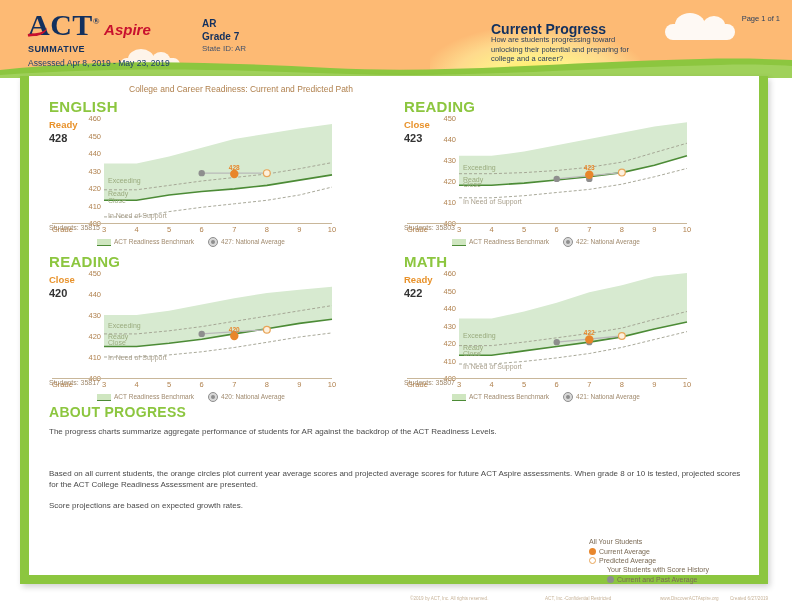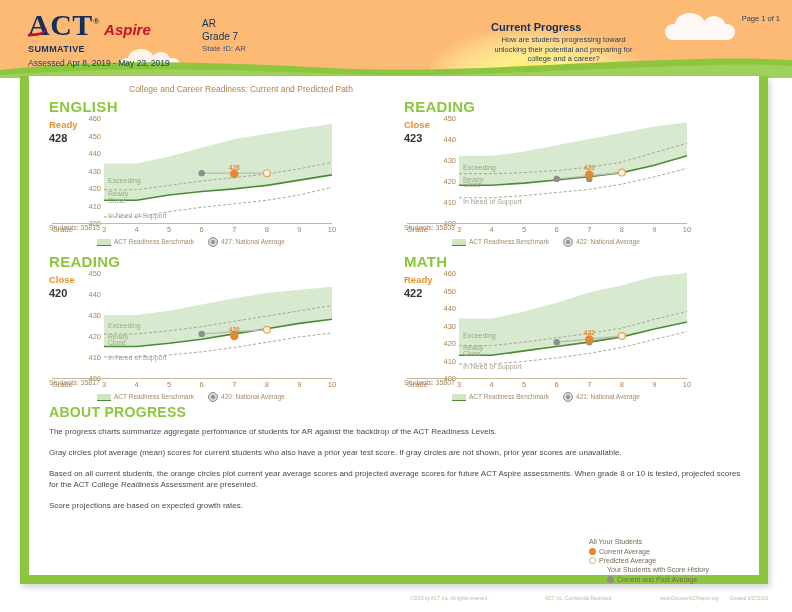--- a/index.html
+++ b/index.html
@@ -43,24 +43,24 @@
     position:absolute;left:-1px;top:13px;width:20px;height:10px;
     border-bottom:3px solid #c8102e;border-radius:0 0 60% 10%;transform:rotate(-6deg);
   }
   .logo-tm{font-size:9px;vertical-align:super;}
   .logo-aspire{
     font-size:15px;font-weight:bold;color:#c8102e;font-style:italic;margin-left:4px;
     font-family:"Liberation Sans", sans-serif;
   }
   .summative{position:absolute;left:28px;top:44px;font-size:9px;font-weight:bold;color:#12305e;letter-spacing:.4px;}
   .assessed{position:absolute;left:28px;top:58px;font-size:8.5px;color:#1c3f6e;}
-  .hdr-school{position:absolute;left:202px;top:17px;font-size:10px;font-weight:normal;color:#12305e;line-height:13px;}
+  .hdr-school{position:absolute;left:202px;top:17px;font-size:10px;font-weight:bold;color:#12305e;line-height:13px;}
   .hdr-stateid{position:absolute;left:202px;top:44px;font-size:8px;color:#44526b;}
-  .hdr-cp-title{position:absolute;left:491px;top:21px;font-size:11px;font-weight:bold;color:#12305e;}
-  .hdr-cp-sub{position:absolute;left:491px;top:35px;width:145px;font-size:7.5px;color:#2b3f5c;line-height:9.5px;text-align:center;}
+  .hdr-cp-title{position:absolute;left:491px;top:21px;font-size:14px;font-weight:bold;color:#12305e;}
+  .hdr-cp-sub{position:absolute;left:491px;top:35px;width:145px;font-size:7.5px;color:#2b3f5c;line-height:9.5px;}
   .hdr-page{position:absolute;right:12px;top:14px;font-size:7.5px;color:#2b3f5c;padding-left:38px;}
 
   
   .sheet{
     position:absolute;left:20px;top:76px;width:748px;height:508px;
     background:#ffffff;
     border-left:9px solid #8cc63f;
     border-right:9px solid #8cc63f;
     border-bottom:9px solid #8cc63f;
     box-sizing:border-box;
@@ -327,21 +327,20 @@
           <div class="bandlabel" style="left: 4px; top: 59px;">Exceeding</div>
           <div class="bandlabel" style="left: 4px; top: 71.25px;">Ready</div>
           <div class="bandlabel" style="left: 4px; top: 76.5px;">Close</div>
           <div class="bandlabel dark" style="left: 4px; top: 89.625px;">In Need of Support</div>
         </div>
         <div class="chartlegend"><span class="lg-swatch"></span><span>ACT Readiness Benchmark</span><span class="lg-natavg"></span><span>421: National Average</span></div>
       </div>
 
   <div class="about-title">ABOUT PROGRESS</div>
   <div class="about-p" style="top:350px;">The progress charts summarize aggregate performance of students for AR against the backdrop of the ACT Readiness Levels.</div>
-  <div class="about-p" style="top:371px;">Gray circles plot average (mean) scores for current students who also have a prior year test score. If gray circles are not shown, prior year scores are unavailable.</div>
   <div class="about-p" style="top:392px;">Based on all current students, the orange circles plot current year average scores and projected average scores for future ACT Aspire assessments. When grade 8 or 10 is tested, projected scores for the ACT College Readiness Assessment are presented.</div>
   <div class="about-p" style="top:424px;">Score projections are based on expected growth rates.</div>
 
   <div class="blegend">
     <div class="col">
       <div class="hd">All Your Students</div>
       <div class="row"><span class="dot orange"></span><span>Current Average</span></div>
       <div class="row"><span class="dot hollow"></span><span>Predicted Average</span></div>
     </div>
     <div class="col col2">

